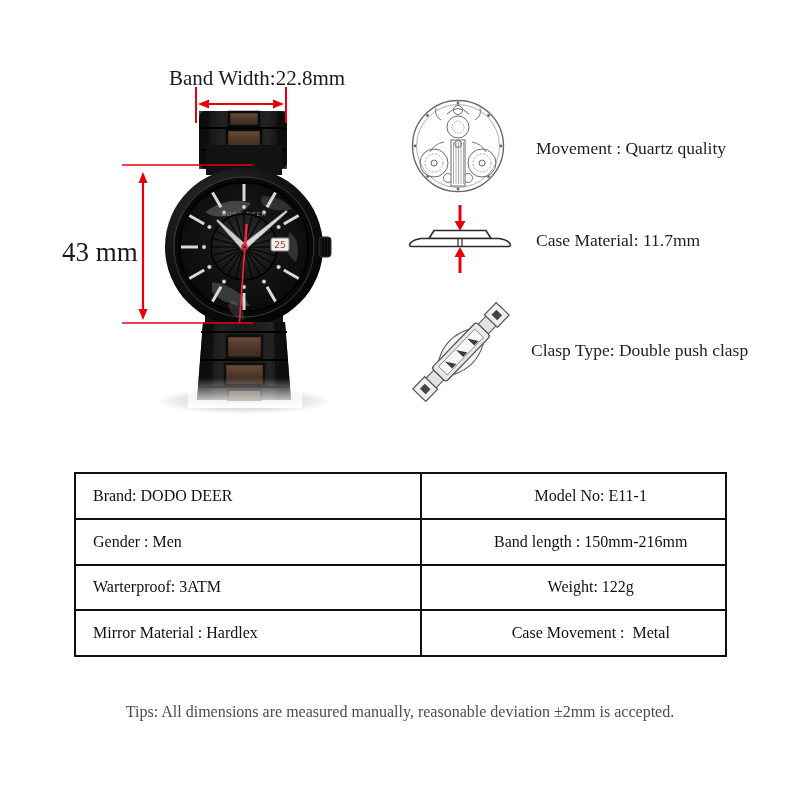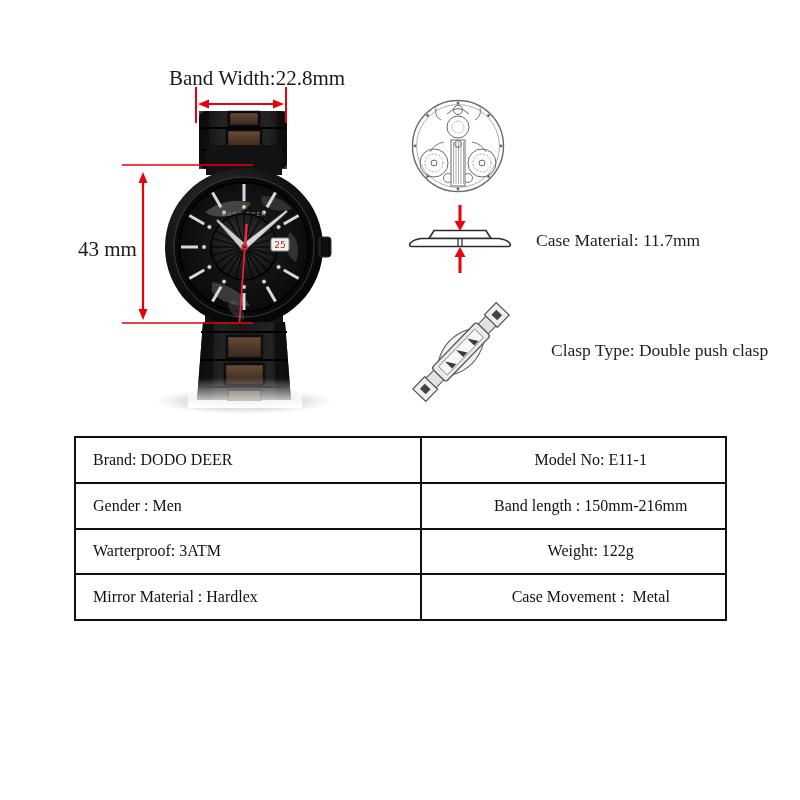--- a/index.html
+++ b/index.html
@@ -1,26 +1,26 @@
 <!DOCTYPE html>
 <html><head>
 <meta charset="utf-8">
 <style>
   html,body{margin:0;padding:0;background:#fff;}
   .page{position:relative;width:800px;height:800px;background:#ffffff;overflow:hidden;
         font-family:"Liberation Serif", serif;color:#1a1a1a;}
   .art{position:absolute;left:0;top:0;}
   .lbl{position:absolute;white-space:nowrap;}
   .band-width-label{left:169px;top:66px;font-size:21px;}
-  .height-label{left:78px;top:237px;font-size:21px;}
+  .height-label{left:62px;top:237px;font-size:27px;}
   .feature-label{font-size:17.5px;color:#1e1e1e;}
   .f1{left:536px;top:138px;}
   .f2{left:536px;top:230px;}
-  .f3{left:551px;top:340px;}
-  table.spec{position:absolute;left:74px;top:436px;width:653px;border-collapse:collapse;
+  .f3{left:531px;top:340px;}
+  table.spec{position:absolute;left:74px;top:472px;width:653px;border-collapse:collapse;
              table-layout:fixed;}
   table.spec td{border:2px solid #101010;height:41.8px;font-size:16px;color:#111;
                 vertical-align:middle;white-space:pre;overflow:hidden;}
   td.lcell{padding-left:17px;width:50%;}
   td.rcell{padding-left:36px;text-align:center;}
   .tips{position:absolute;left:0;top:703px;width:800px;text-align:center;
         font-size:16px;color:#4c4c4c;}
 </style>
 </head>
 <body>
@@ -276,20 +276,21 @@
     <rect x="-32" y="-10" width="64" height="20" rx="3" fill="#e9e9e9" stroke="#555" stroke-width="1.3"></rect>
     <rect x="-26" y="-6" width="52" height="12" fill="#f7f7f7" stroke="#777" stroke-width="0.8"></rect>
     <polygon points="-18,-5 -12,5 -18,5" fill="#3a3a3a"></polygon>
     <polygon points="-2,-5 4,5 -2,5" fill="#3a3a3a"></polygon>
     <polygon points="14,-5 20,5 14,5" fill="#3a3a3a"></polygon>
   </g>
 </svg>
 
 <div class="lbl band-width-label">Band Width:22.8mm</div>
 <div class="lbl height-label">43 mm</div>
+<div class="lbl feature-label f1">Movement : Quartz quality</div>
 <div class="lbl feature-label f2">Case Material: 11.7mm</div>
 <div class="lbl feature-label f3">Clasp Type: Double push clasp</div>
 
 <table class="spec">
   <tbody>
     <tr>
       <td class="lcell">Brand: DODO DEER</td>
       <td class="rcell">Model No: E11-1</td>
     </tr>
     <tr>
@@ -300,14 +301,15 @@
       <td class="lcell">Warterproof: 3ATM</td>
       <td class="rcell">Weight: 122g</td>
     </tr>
     <tr>
       <td class="lcell">Mirror Material : Hardlex</td>
       <td class="rcell">Case Movement :  Metal</td>
     </tr>
   </tbody>
 </table>
 
+<div class="tips">Tips: All dimensions are measured manually, reasonable deviation ±2mm is accepted.</div>
 
 </div>
 
 </body></html>

